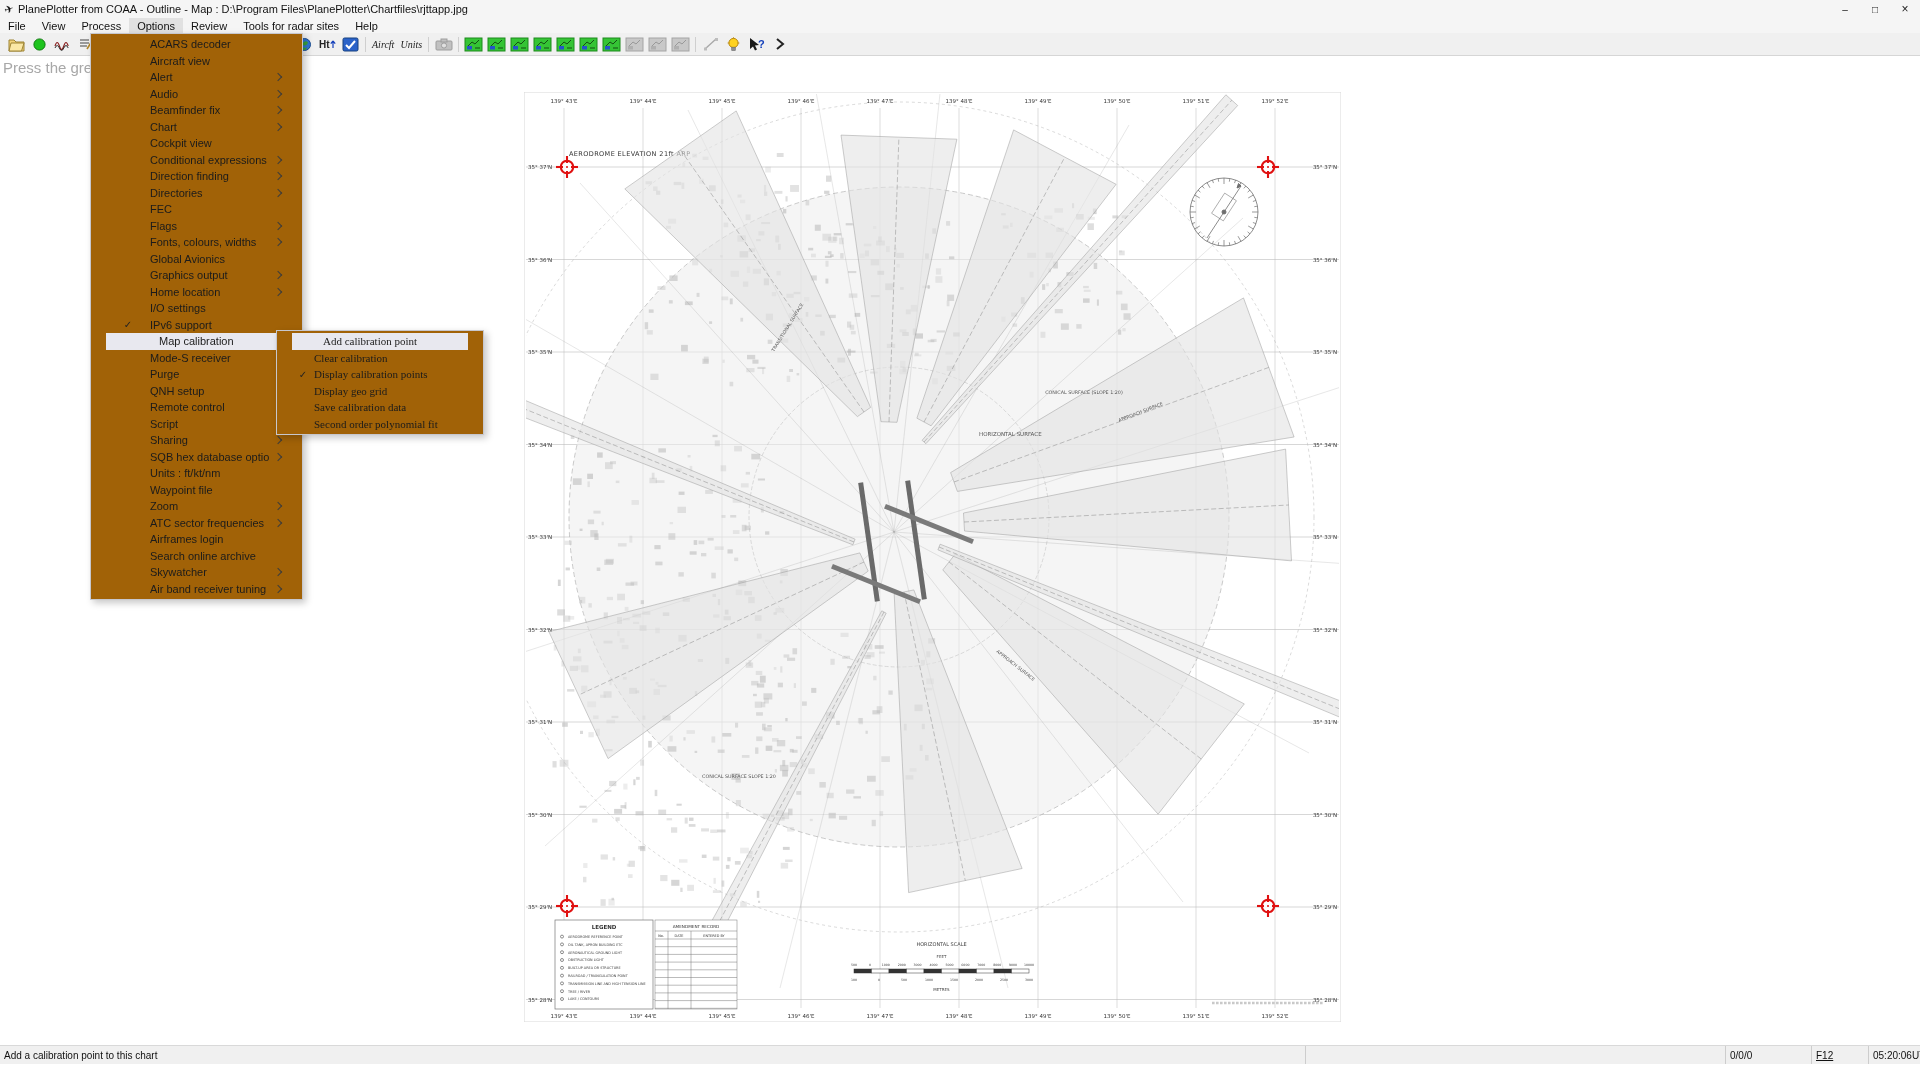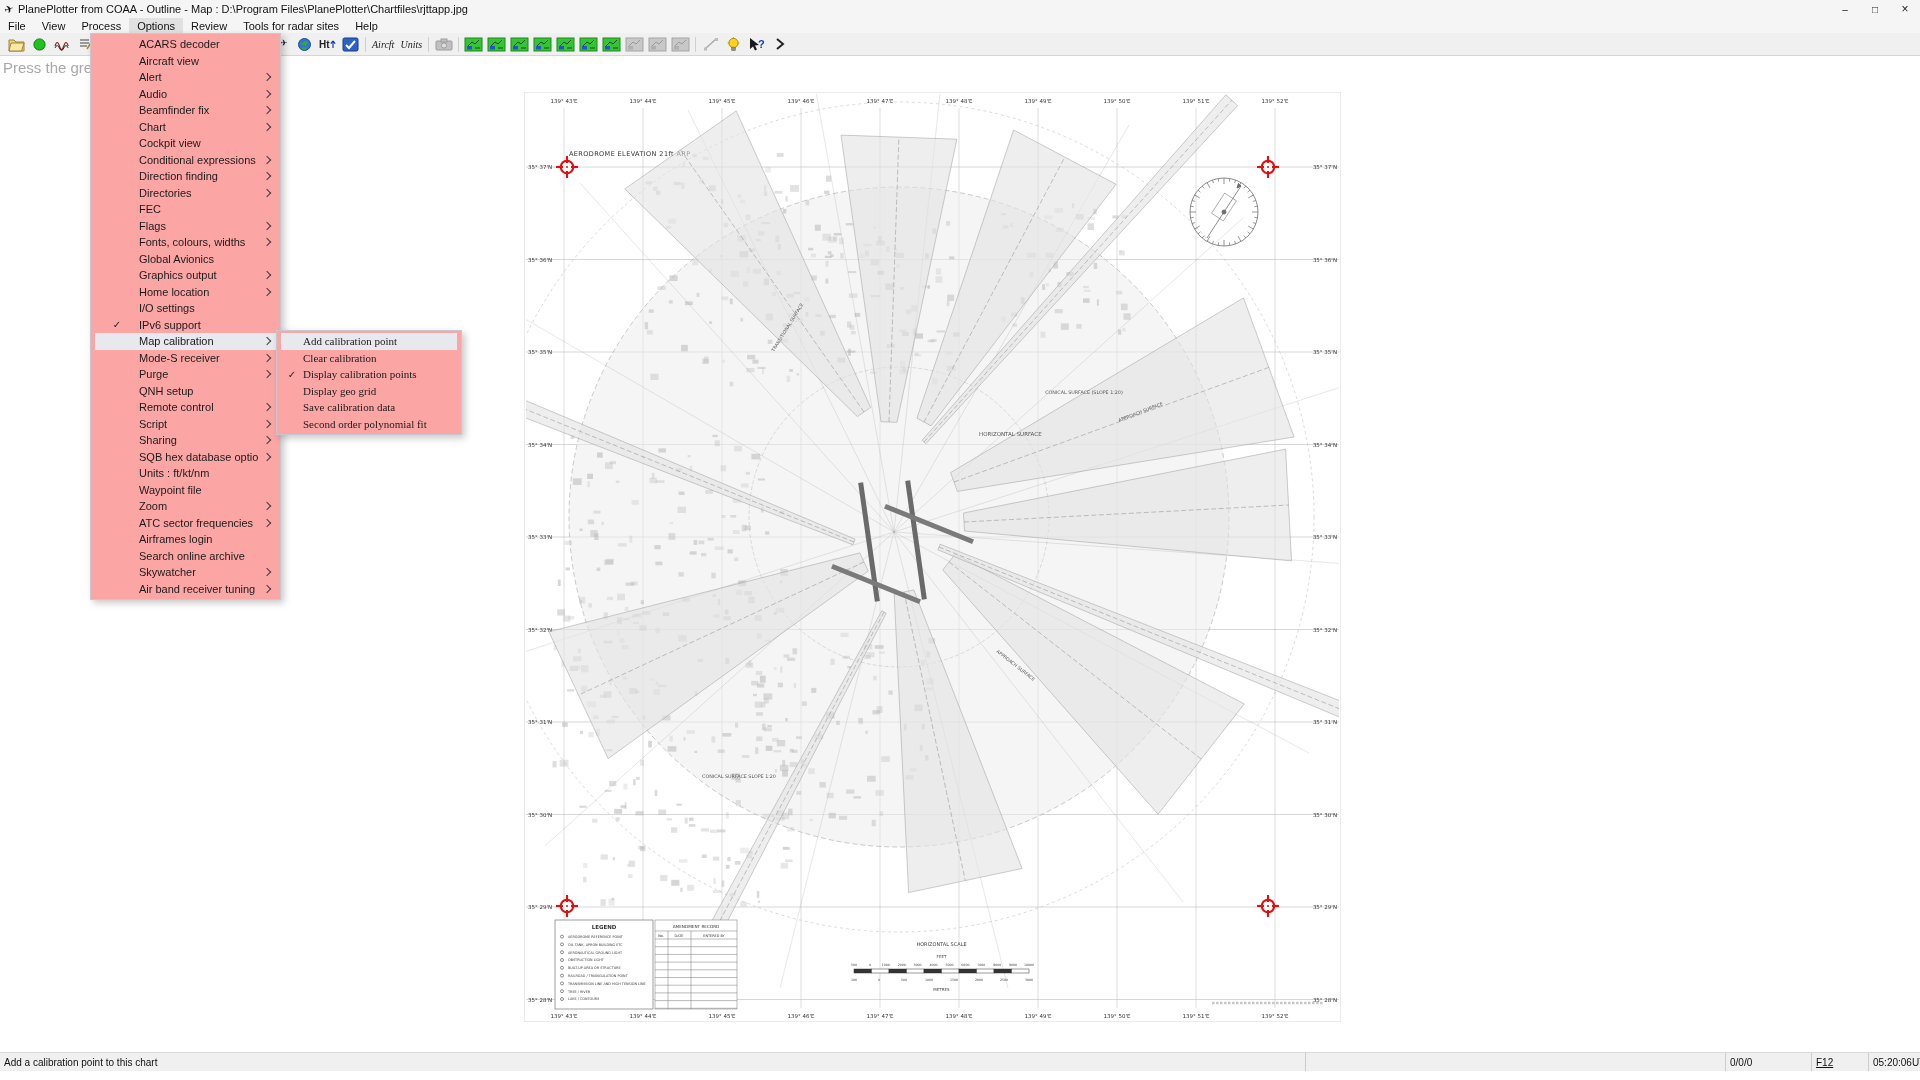--- a/index.html
+++ b/index.html
@@ -23,34 +23,34 @@
   .tbtn svg{display:block;}
   .tbtn.textbtn{width:auto;padding:0 3px;font-family:"Liberation Serif",serif;font-style:italic;
                 font-size:10px;color:#222;}
   .tsep{width:1px;height:15px;background:#cfcfcf;margin:0 3px;flex:0 0 auto;}
   .tspacer{width:166px;flex:0 0 auto;}
   
   .maparea{position:absolute;top:56px;left:0;right:0;bottom:18px;background:#ffffff;z-index:1;}
   .maphint{position:absolute;left:3px;top:3px;font-size:15px;color:#a8a8a8;white-space:nowrap;}
   .chartwrap{position:absolute;left:524px;top:36px;width:817px;height:930px;}
   
-  .menu-popup{position:absolute;background:#fca5a5;border:1px solid #c7c7cd;
-              box-shadow:3px 3px 7px rgba(0,0,0,.22);z-index:50;padding:2px 4px;}
+  .menu-popup{position:absolute;background:#a16207;border:1px solid #c7c7cd;
+              box-shadow:3px 3px 7px rgba(0,0,0,.22);z-index:50;padding:2px 15px;}
   #options-menu{left:90px;top:33px;width:181px;}
   #mapcal-submenu{left:276px;top:330px;width:176px;z-index:51;font-family:Liberation Serif, serif;}
   .mi{height:16.5px;display:flex;align-items:center;font-size:11px;color:#1b1b1b;white-space:nowrap;}
-  .mi.hl{background:#e8e8ef;}
+  .mi.hl{background:#e8e8ef;gap:9px;}
   .mi-check{width:44px;flex:0 0 auto;text-align:center;font-size:10px;color:#222;}
   .sub .mi-check{width:22px;}
   .mi-label{flex:1;overflow:hidden;}
   .mi-arrow{width:18px;flex:0 0 auto;display:flex;justify-content:center;}
   .mi-arrow i{display:block;width:5px;height:5px;border-top:1.2px solid #3c3c3c;
               border-right:1.2px solid #3c3c3c;transform:rotate(45deg);}
   
-  .statusbar{position:absolute;left:0;right:0;bottom:9px;height:18px;background:#f0f0f0;
+  .statusbar{position:absolute;left:0;right:0;bottom:16px;height:18px;background:#f0f0f0;
              border-top:1px solid #d9d9d9;display:flex;font-size:10px;color:#111;z-index:20;}
   .sp{border-right:1px solid #cdcdcd;display:flex;align-items:center;padding:0 4px;
       box-sizing:border-box;white-space:nowrap;overflow:hidden;}
 </style>
 </head>
 <body>
 
 <div class="titlebar">
   <span class="appicon">✈</span>
   <span class="title">PlanePlotter from COAA - Outline - Map : D:\Program Files\PlanePlotter\Chartfiles\rjttapp.jpg</span>

